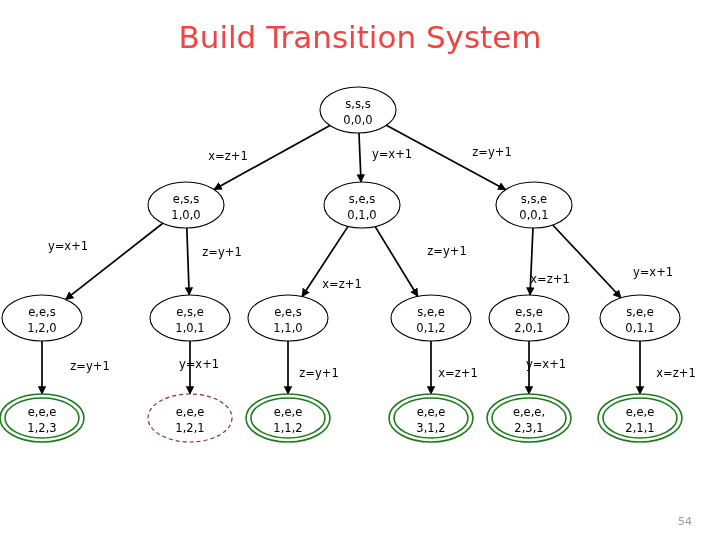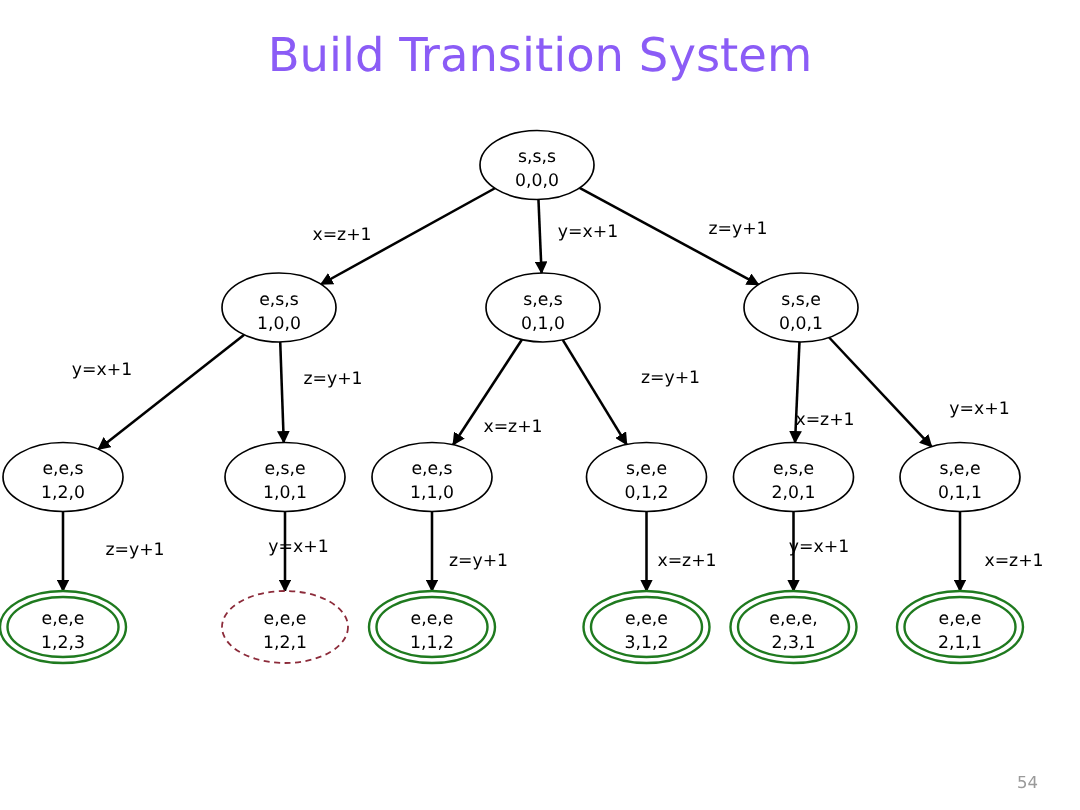--- a/index.html
+++ b/index.html
@@ -21,21 +21,21 @@
     height: 540px;
     background: #ffffff;
   }
   #slide-title {
     position: absolute;
     left: 40px;
     top: 18px;
     width: 640px;
     text-align: center;
     font-size: 31px;
-    color: #8b5cf6;
+    color: #ef4444;
     line-height: 38px;
     white-space: nowrap;
   }
   #diagram {
     position: absolute;
     left: 0;
     top: 70px;
     width: 720px;
     height: 400px;
   }

